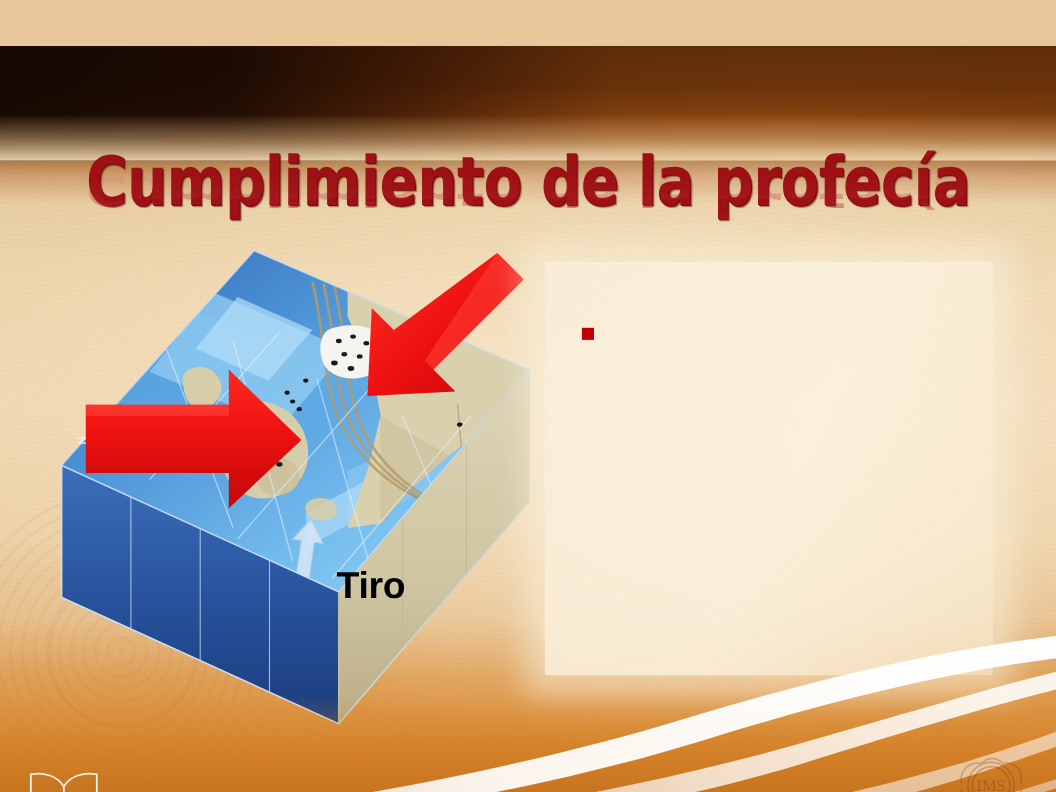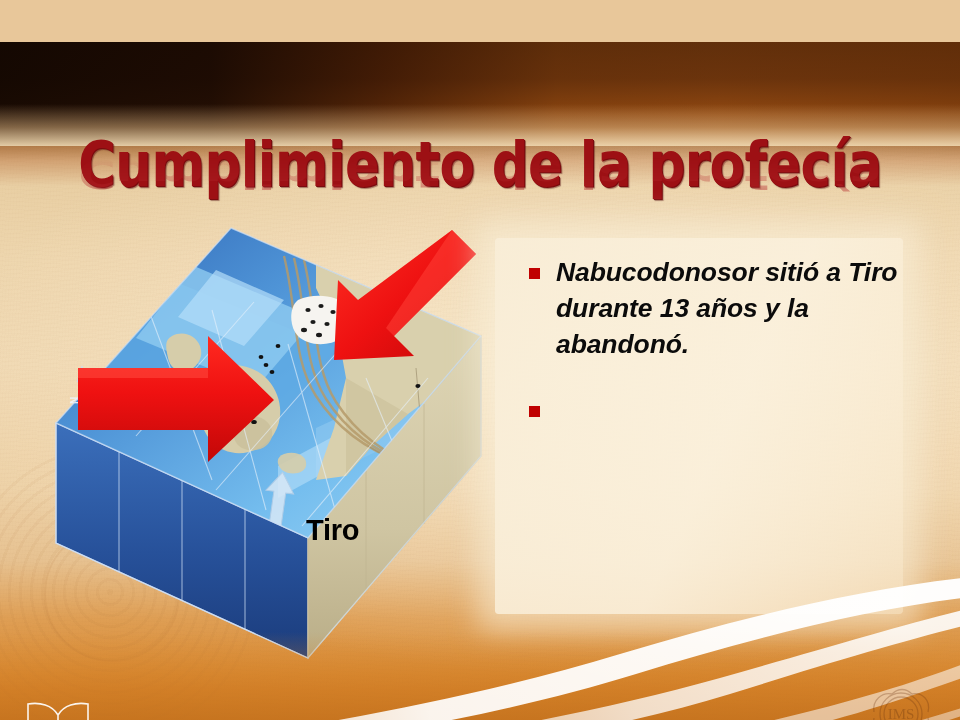--- a/index.html
+++ b/index.html
@@ -118,21 +118,21 @@
   #bullets .gap { height:30px; }
 
   
   #map-figure {
     position:absolute; left:16px; top:176px; width:500px; height:460px;
   }
   #map-svg { width:500px; height:460px; display:block; }
 
   .tiro-label {
     position:absolute; left:290px; top:296px;
-    font-size:29px; font-weight:bold; color:#000;
+    font-size:34px; font-weight:bold; color:#000;
     font-family:"Liberation Sans", sans-serif;
     letter-spacing:-0.3px;
   }
 
   
   #bottom-art { position:absolute; left:0; top:520px; width:960px; height:200px; pointer-events:none; }
 
   
   #book-logo { position:absolute; left:20px; top:655px; width:76px; height:58px; }
   #ims-seal {
@@ -303,24 +303,20 @@
         <polygon points="62,150 192,150 192,160 62,160" fill="#ff4a40" opacity=".55"></polygon>
       </g>
     </svg>
 
     <div class="tiro-label">Tiro</div>
   </div>
 
   <div id="content-panel"></div>
 
   <div id="bullets">
-    <div class="bullet-row">
-      <div class="bullet-sq"></div>
-      <div class="bullet-text">Nabucodonosor sitió a Tiro durante 13 años y la abandonó.</div>
-    </div>
     <div class="gap"></div>
     <div class="bullet-row">
       <div class="bullet-sq"></div>
     </div>
   </div>
 
   <svg id="bottom-art" viewBox="0 0 960 200">
     <defs>
       <linearGradient id="gSw1" x1="0" y1="0" x2="1" y2="0">
         <stop offset="0%" stop-color="#ffffff" stop-opacity=".35"></stop>

